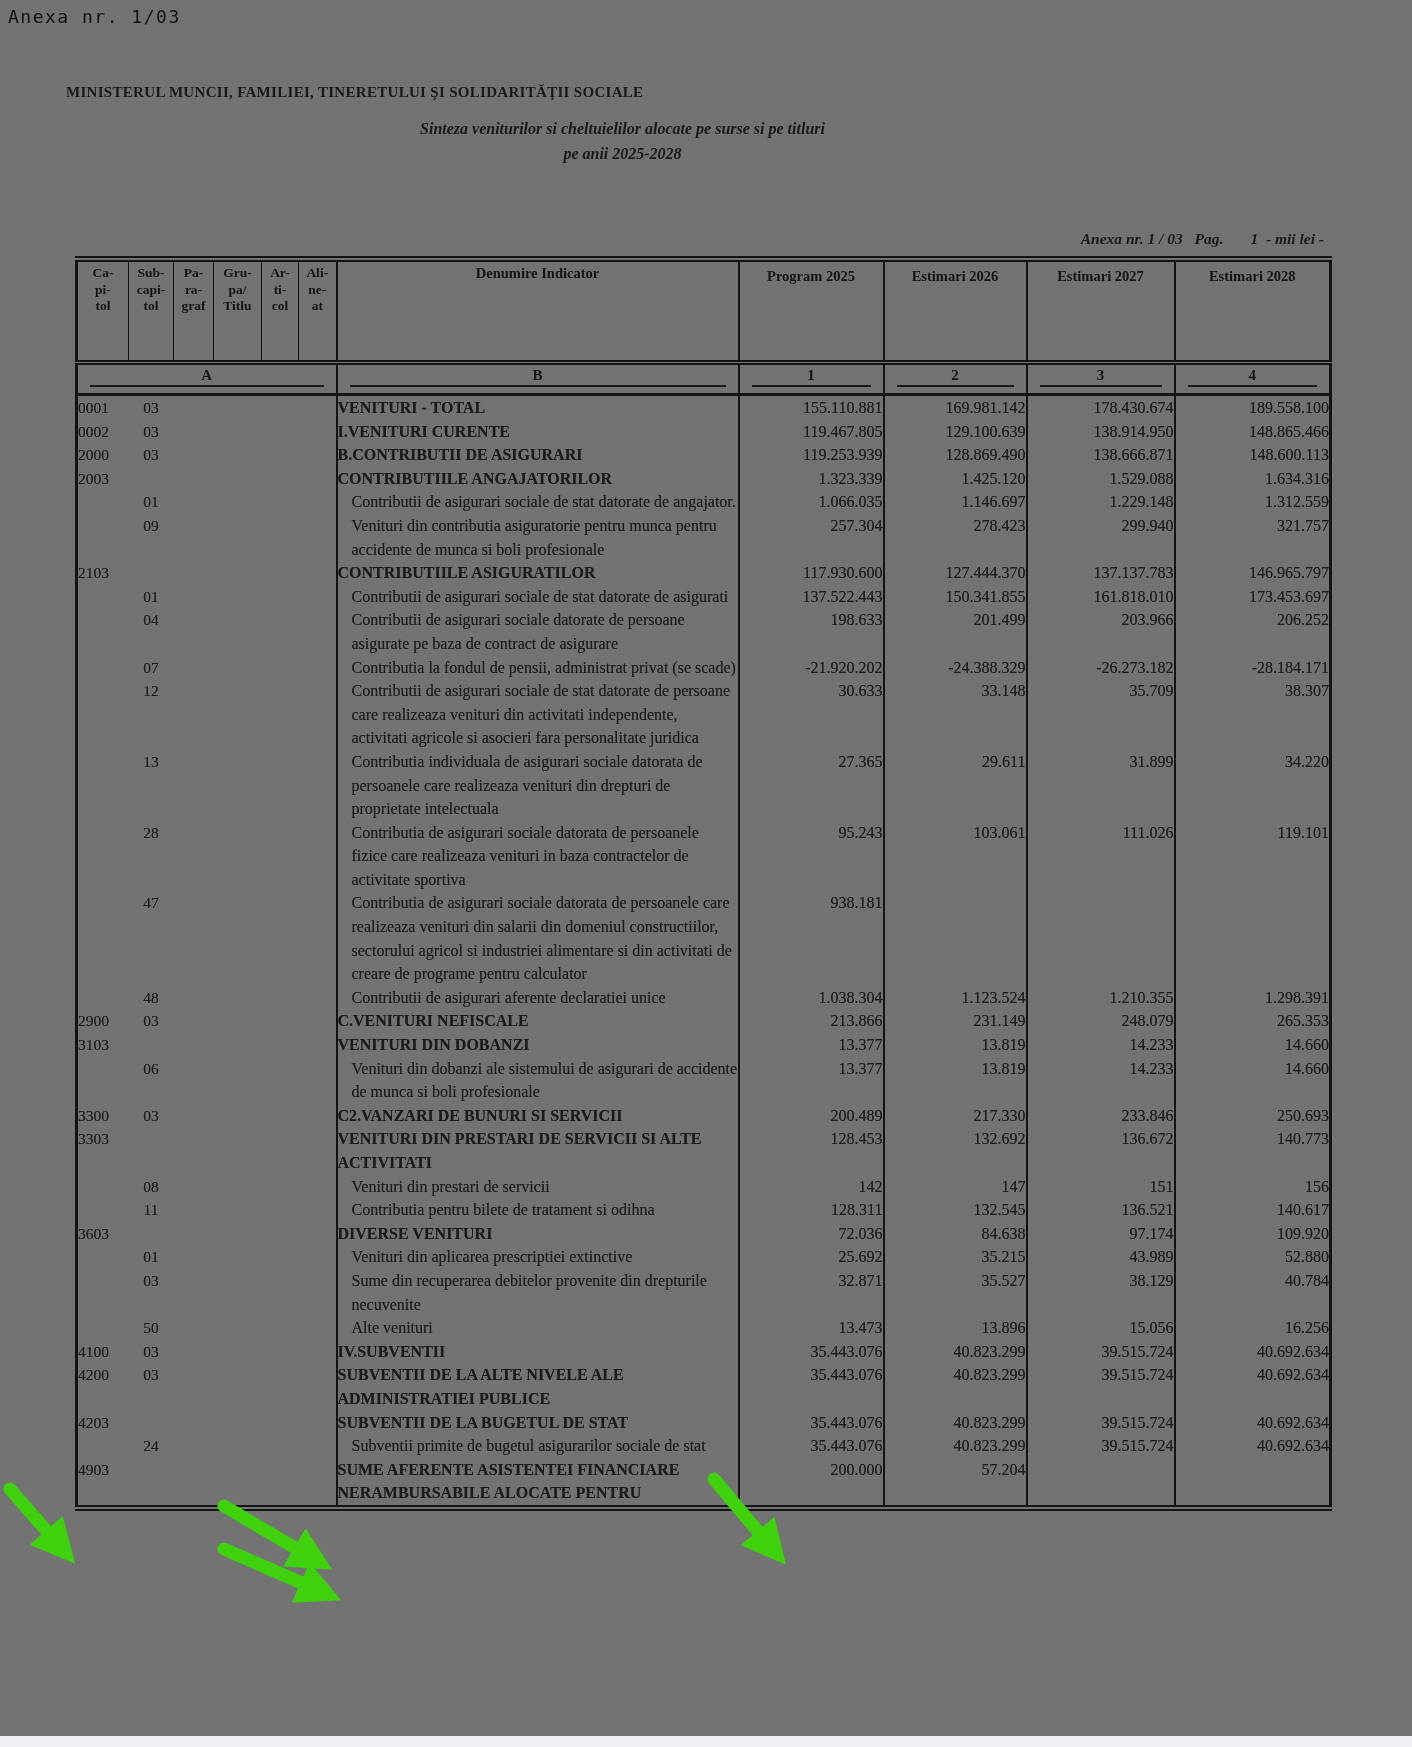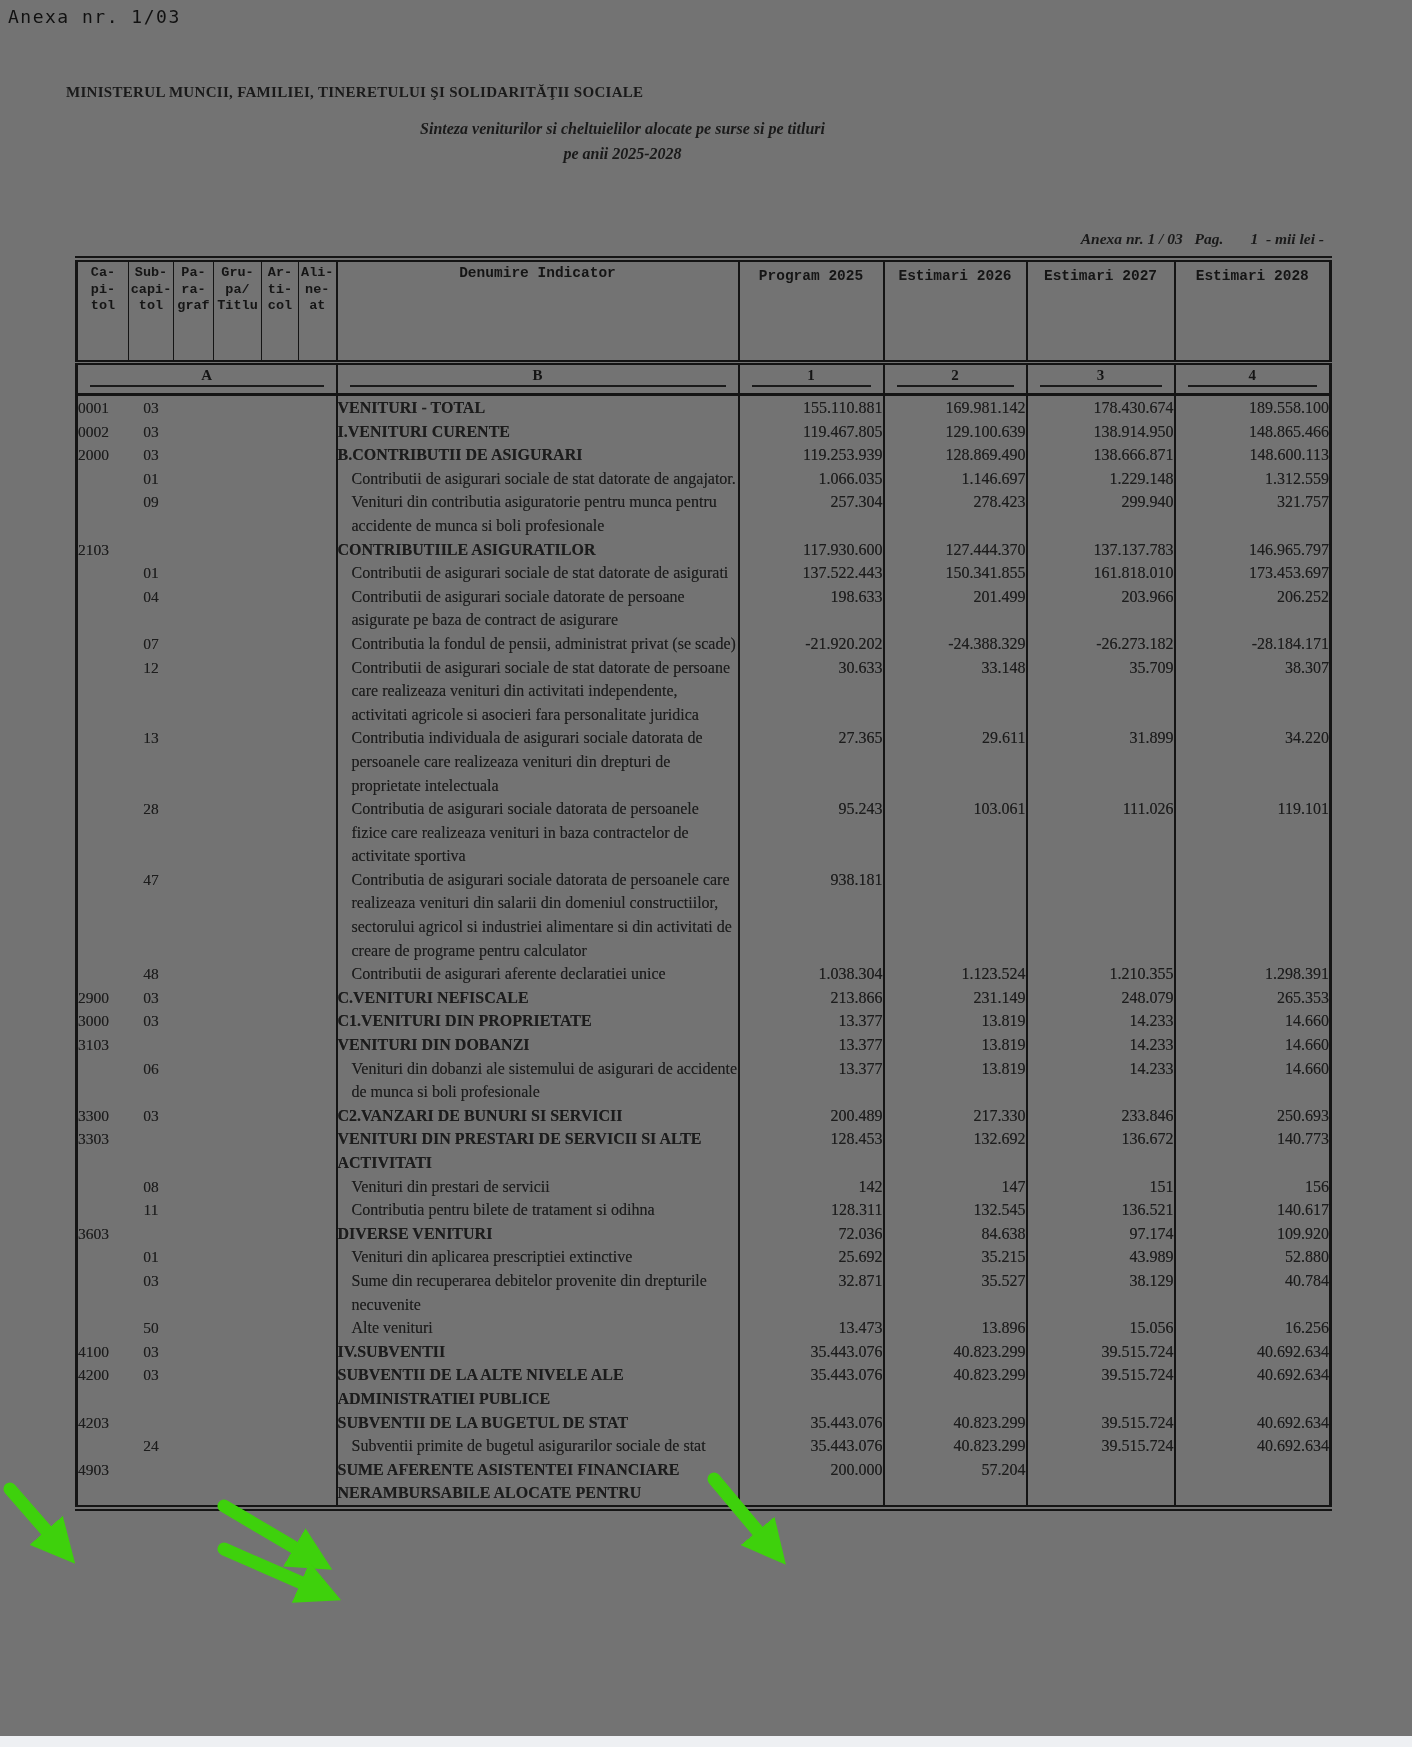--- a/index.html
+++ b/index.html
@@ -12,21 +12,21 @@
           font-weight:bold;font-size:16px;line-height:25px;font-style:italic;}
   .pagenote{position:absolute;top:230px;right:88px;font-weight:bold;font-size:15.5px;white-space:pre;font-style:italic;}
 
   table.budget{position:absolute;left:75px;top:256px;width:1254px;border-collapse:collapse;
         table-layout:fixed;border:3px solid #141414;border-top:6px double #141414;
         border-bottom:6px double #141414;}
   table.budget th,table.budget td{padding:0;vertical-align:top;}
 
   thead th{font-weight:bold;color:#151515;}
   tr.hdr th{height:92px;border-bottom:5px double #141414;font-size:13.5px;line-height:16.5px;
-            padding-top:3px;font-family:Liberation Mono, monospace;}
+            padding-top:3px;}
   tr.hdr th.code-h{border-right:1px solid #141414;}
   tr.hdr th.ind-h{border-left:2px solid #141414;border-right:2px solid #141414;font-size:14.5px;}
   tr.hdr th.year-h{border-right:2px solid #141414;font-size:14.5px;padding-top:6px;}
   tr.hdr th.year-h:last-child{border-right:none;}
 
   tr.letters th{height:28px;border-bottom:3px solid #141414;font-size:15px;text-align:center;}
   tr.letters th.ind-h{border-left:2px solid #141414;border-right:2px solid #141414;}
   tr.letters th.year-h{border-right:2px solid #141414;}
   tr.letters th.year-h:last-child{border-right:none;}
   .u{display:block;margin:2px 12px 0 12px;border-bottom:2px solid #1a1a1a;padding-bottom:1px;}
@@ -168,20 +168,33 @@
           <td class="code c3"></td>
           <td class="code c4"></td>
           <td class="code c5"></td>
           <td class="lbl b">B.CONTRIBUTII DE ASIGURARI</td>
           <td class="val">119.253.939</td>
           <td class="val">128.869.490</td>
           <td class="val">138.666.871</td>
           <td class="val">148.600.113</td>
         </tr>
         <tr>
+          <td class="code c0">2003</td>
+          <td class="code c1"></td>
+          <td class="code c2"></td>
+          <td class="code c3"></td>
+          <td class="code c4"></td>
+          <td class="code c5"></td>
+          <td class="lbl b">CONTRIBUTIILE ANGAJATORILOR</td>
+          <td class="val">1.323.339</td>
+          <td class="val">1.425.120</td>
+          <td class="val">1.529.088</td>
+          <td class="val">1.634.316</td>
+        </tr>
+        <tr>
           <td class="code c0"></td>
           <td class="code c1">01</td>
           <td class="code c2"></td>
           <td class="code c3"></td>
           <td class="code c4"></td>
           <td class="code c5"></td>
           <td class="lbl ind">Contributii de asigurari sociale de stat datorate de angajator.</td>
           <td class="val">1.066.035</td>
           <td class="val">1.146.697</td>
           <td class="val">1.229.148</td>
@@ -322,33 +335,20 @@
           <td class="code c1">03</td>
           <td class="code c2"></td>
           <td class="code c3"></td>
           <td class="code c4"></td>
           <td class="code c5"></td>
           <td class="lbl b">C.VENITURI NEFISCALE</td>
           <td class="val">213.866</td>
           <td class="val">231.149</td>
           <td class="val">248.079</td>
           <td class="val">265.353</td>
-        </tr>
-        <tr>
-          <td class="code c0">3000</td>
-          <td class="code c1">03</td>
-          <td class="code c2"></td>
-          <td class="code c3"></td>
-          <td class="code c4"></td>
-          <td class="code c5"></td>
-          <td class="lbl b">C1.VENITURI DIN PROPRIETATE</td>
-          <td class="val">13.377</td>
-          <td class="val">13.819</td>
-          <td class="val">14.233</td>
-          <td class="val">14.660</td>
         </tr>
         <tr>
           <td class="code c0">3103</td>
           <td class="code c1"></td>
           <td class="code c2"></td>
           <td class="code c3"></td>
           <td class="code c4"></td>
           <td class="code c5"></td>
           <td class="lbl b">VENITURI DIN DOBANZI</td>
           <td class="val">13.377</td>

